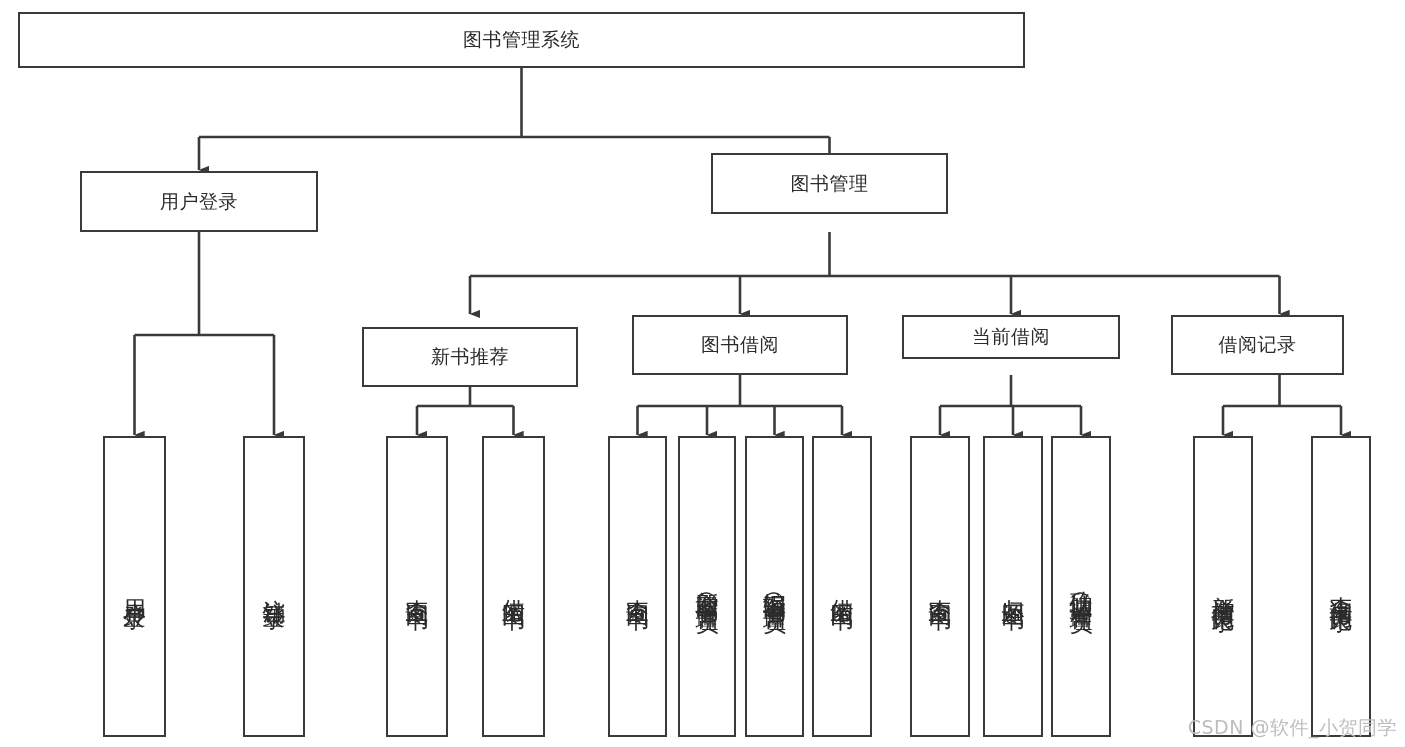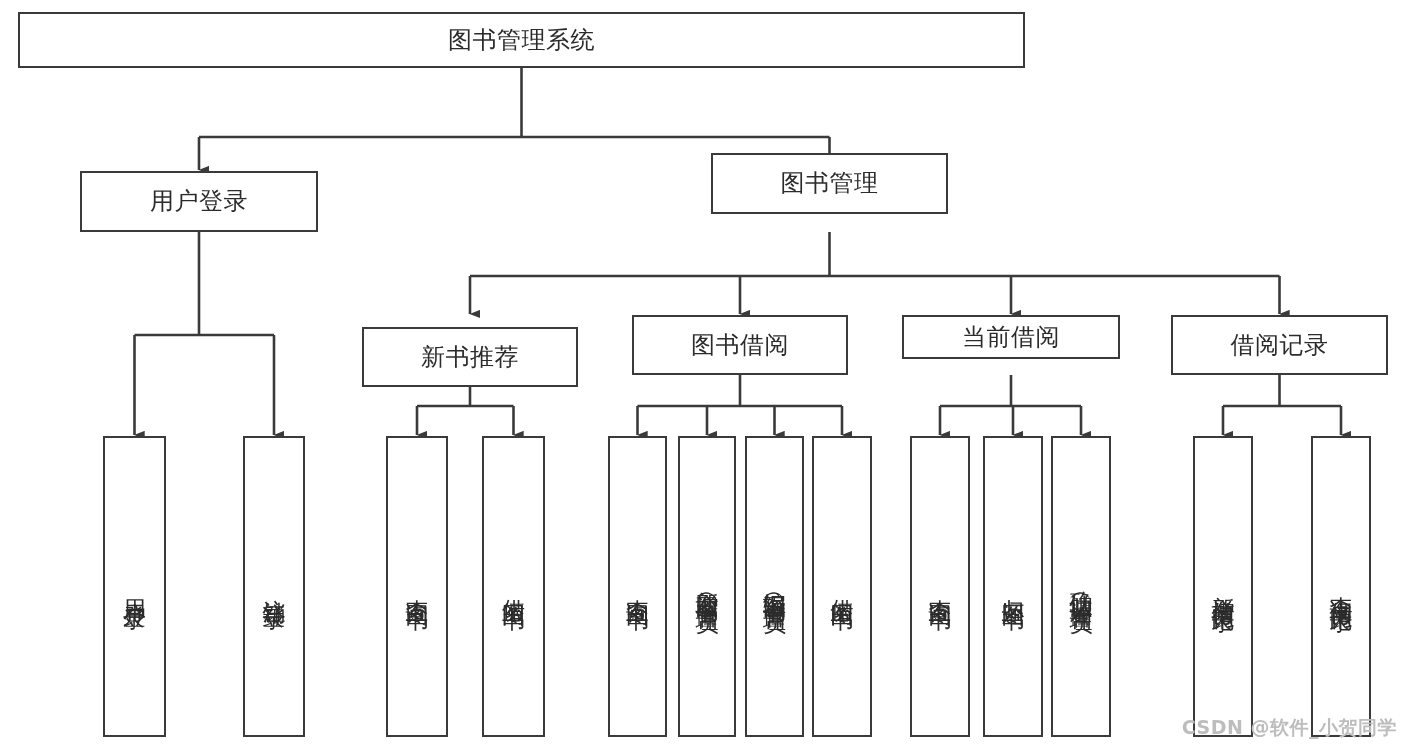--- a/index.html
+++ b/index.html
@@ -36,21 +36,21 @@
     justify-content: center;
     overflow: hidden;
   }
   .node-label {
     color: #2b2b2b;
     text-align: center;
     line-height: 1.12;
     white-space: pre;
   }
   .node-box.horizontal .node-label {
-    font-size: 24px;
+    font-size: 19px;
     letter-spacing: 0.5px;
   }
   .node-box.vertical {
     align-items: center;
     justify-content: center;
   }
   .node-box.vertical .node-label {
     writing-mode: vertical-rl;
     text-orientation: upright;
     font-size: 23px;
@@ -61,21 +61,20 @@
   #watermark {
     position: absolute;
     right: 8px;
     bottom: 6px;
     font-size: 19px;
     color: #bdbdbd;
     letter-spacing: 0.5px;
     pointer-events: none;
     white-space: nowrap;
     font-family: "DejaVu Sans", "Liberation Sans", sans-serif;
-    font-weight: bold;
   }
 </style>
 </head>
 <body>
 
 <div id="diagram-root">
 
   <svg id="flow-svg" viewBox="0 0 1405 747" xmlns="http://www.w3.org/2000/svg">
     <defs>
       <marker id="arrowhead" markerWidth="9" markerHeight="11" refX="4.2" refY="10.2" orient="auto" markerUnits="userSpaceOnUse">
@@ -131,21 +130,21 @@
       </div>
       <div class="node-box horizontal" style="left: 362px; top: 315px; width: 216px; height: 60px; margin-top: 12px;">
         <span class="node-label">新书推荐</span>
       </div>
       <div class="node-box horizontal" style="left: 632px; top: 315px; width: 216px; height: 60px;">
         <span class="node-label">图书借阅</span>
       </div>
       <div class="node-box horizontal" style="left: 902px; top: 315px; width: 218px; height: 44px;">
         <span class="node-label">当前借阅</span>
       </div>
-      <div class="node-box horizontal" style="left: 1171px; top: 315px; width: 217px; height: 60px;">
+      <div class="node-box horizontal" style="left: 1171px; top: 315px; width: 173px; height: 60px;">
         <span class="node-label">借阅记录</span>
       </div>
       <div class="node-box vertical" style="left: 103px; top: 436px; width: 63px; height: 301px;">
         <span class="node-label">用户登录</span>
       </div>
       <div class="node-box vertical" style="left: 243px; top: 436px; width: 62px; height: 301px;">
         <span class="node-label">注销登录</span>
       </div>
       <div class="node-box vertical" style="left: 386px; top: 436px; width: 62px; height: 301px;">
         <span class="node-label">查询图书</span>

